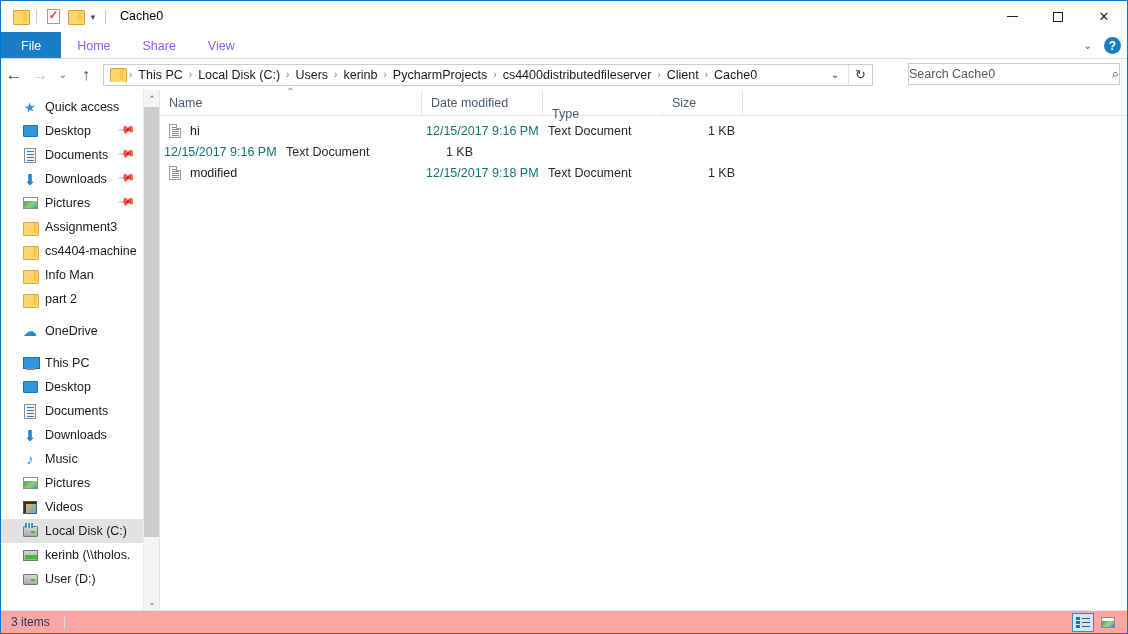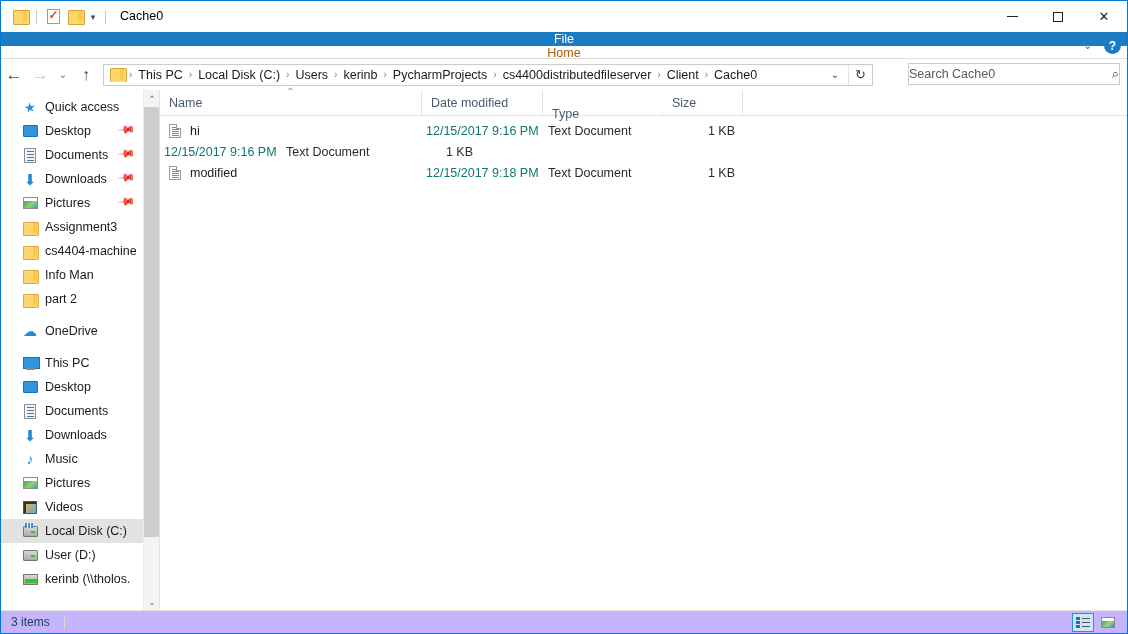--- a/index.html
+++ b/index.html
@@ -61,25 +61,25 @@
     width: 46px; height: 31px; display: flex; align-items: center; justify-content: center;
     font-size: 13px; color: #222;
   }
   .minimize-glyph { display:block; width: 11px; height: 1px; background: #222; }
   .maximize-glyph { display:block; width: 10px; height: 10px; border: 1px solid #222; }
 
   
   #ribbon {
     position: absolute; left: 0; top: 31px; width: 1126px; height: 27px;
     background: #ffffff;
-    display: flex; align-items: stretch; flex-direction: column;
+    display: flex; align-items: stretch;
   }
   .tab {
     display: flex; align-items: center; justify-content: center;
-    font-size: 12.5px; color: #a16207; padding: 0 23px; height: 27px;
+    font-size: 12.5px; color: #8b5cf6; padding: 0 16px; height: 27px;
   }
   .tab.file { background: #1a7dc4; color: #ffffff; padding: 0 20px; }
   #ribbon-right {
     position: absolute; right: 6px; top: 0; height: 27px;
     display: flex; align-items: center; gap: 8px;
   }
   .ribbon-chev { font-size: 10px; color: #555; padding: 0 4px; }
   .help-ico {
     width: 17px; height: 17px; border-radius: 50%; background: #1a7dc4;
     color: #fff; font-size: 12px; font-weight: bold;
@@ -253,21 +253,21 @@
     content:""; position:absolute; right: -1px; top: -1px; width: 4px; height: 4px;
     background: #ffffff; border-left: 1px solid #9a9a9a; border-bottom: 1px solid #9a9a9a;
   }
   .fdate { width: 121px; font-size: 12.5px; color: #0f766e; padding-left: 4px; }
   .ftype { width: 120px; font-size: 12.5px; color: #2b2b2b; padding-left: 5px; }
   .fsize { width: 72px; font-size: 12.5px; color: #2b2b2b; text-align: right; }
 
   
   #statusbar {
     position: absolute; left: 0; bottom: 0; width: 1126px; height: 23px;
-    border-top: 1px solid #e4e4e4; background: #c4b5fd;
+    border-top: 1px solid #e4e4e4; background: #fca5a5;
     display: flex; align-items: center;
   }
   #status-count {
     font-size: 12px; color: #1a3a5a; padding-left: 10px;
   }
   #status-sep { width: 1px; height: 14px; background: #dadada; margin-left: 14px; }
   #viewtoggles {
     position: absolute; right: 8px; top: 2px; display: flex; gap: 3px;
   }
   .vbtn {
@@ -490,29 +490,29 @@
           <span class="lbl">Videos</span>
         </div>
         <div class="nav-item indent1 selected">
           <span class="ico">
               <span class="ic-drive sys"></span>
             </span>
           <span class="lbl">Local Disk (C:)</span>
         </div>
         <div class="nav-item indent1">
           <span class="ico">
+              <span class="ic-netdrive"></span>
+            </span>
+          <span class="lbl">kerinb (\\tholos.</span>
+        </div>
+        <div class="nav-item indent1">
+          <span class="ico">
               <span class="ic-drive"></span>
             </span>
           <span class="lbl">User (D:)</span>
-        </div>
-        <div class="nav-item indent1">
-          <span class="ico">
-              <span class="ic-netdrive"></span>
-            </span>
-          <span class="lbl">kerinb (\\tholos.</span>
         </div>
       </div>
 
       <div id="sb-scroll">
         <div class="sb-arrow">⌃</div>
         <div id="sb-thumb"></div>
         <div class="sb-arrow bot">⌄</div>
       </div>
     </div>
 

